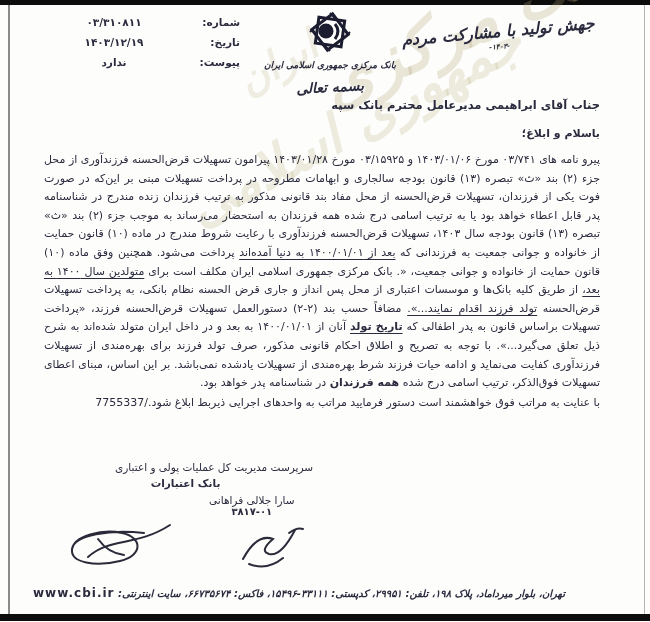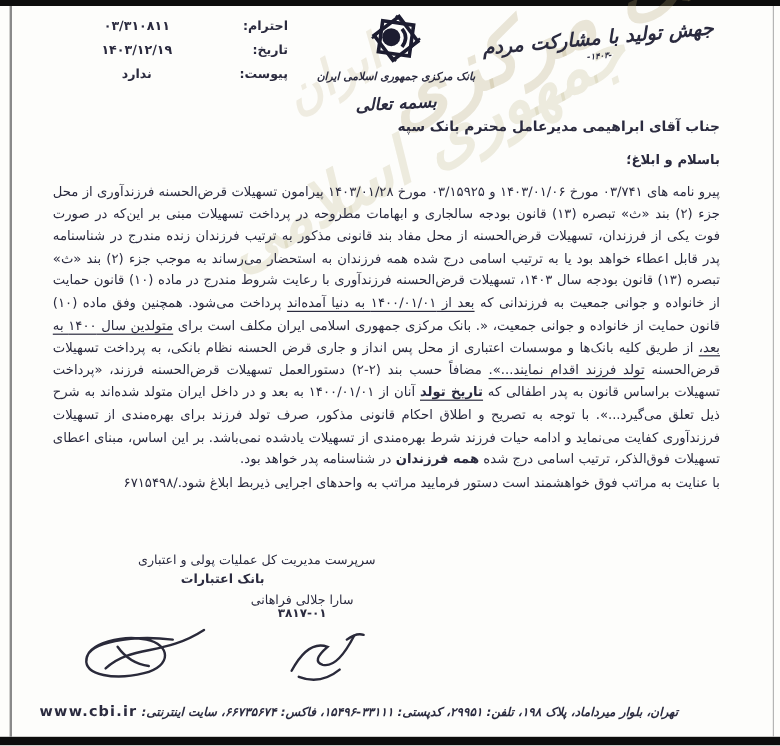--- a/index.html
+++ b/index.html
@@ -70,21 +70,21 @@
   <div class="bar-bottom"></div>
   <div class="edge-left"></div>
   <div class="edge-right"></div>
 
   <div class="wm wm1">بانک مرکزی</div>
   <div class="wm wm2">جمهوری اسلامی</div>
   <div class="wm wm3">ایران</div>
 
   <div class="meta">
     <div class="meta-row">
-      <span class="lbl">احترام:</span>
+      <span class="lbl">شماره:</span>
       <span class="val">۰۳/۳۱۰۸۱۱</span>
     </div>
     <div class="meta-row">
       <span class="lbl">تاریخ:</span>
       <span class="val">۱۴۰۳/۱۲/۱۹</span>
     </div>
     <div class="meta-row">
       <span class="lbl">پیوست:</span>
       <span class="val">ندارد</span>
     </div>
@@ -110,21 +110,21 @@
 
   <div class="slogan">
     <div>جهش تولید با مشارکت مردم</div>
     <div class="slogan-mark">-۱۴۰۳-</div>
   </div>
 
   <div class="letter">
     <div class="salutation">جناب آقای ابراهیمی مدیرعامل محترم بانک سپه</div>
     <div class="greeting">باسلام و ابلاغ؛</div>
     <div class="body-text"><span>پیرو نامه های ۰۳/۷۴۱ مورخ ۱۴۰۳/۰۱/۰۶ و ۰۳/۱۵۹۲۵ مورخ ۱۴۰۳/۰۱/۲۸ پیرامون تسهیلات قرض‌الحسنه فرزندآوری از محل جزء (۲) بند «ث» تبصره (۱۳) قانون بودجه سالجاری و ابهامات مطروحه در پرداخت تسهیلات مبنی بر این‌که در صورت فوت یکی از فرزندان، تسهیلات قرض‌الحسنه از محل مفاد بند قانونی مذکور به ترتیب فرزندان زنده مندرج در شناسنامه پدر قابل اعطاء خواهد بود یا به ترتیب اسامی درج شده همه فرزندان به استحضار می‌رساند به موجب جزء (۲) بند «ث» تبصره (۱۳) قانون بودجه سال ۱۴۰۳، تسهیلات قرض‌الحسنه فرزندآوری با رعایت شروط مندرج در ماده (۱۰) قانون حمایت از خانواده و جوانی جمعیت به فرزندانی که </span><span class="u">بعد از ۱۴۰۰/۰۱/۰۱ به دنیا آمده‌اند</span><span> پرداخت می‌شود. همچنین وفق ماده (۱۰) قانون حمایت از خانواده و جوانی جمعیت، «. بانک مرکزی جمهوری اسلامی ایران مکلف است برای </span><span class="u">متولدین سال ۱۴۰۰ به بعد،</span><span> از طریق کلیه بانک‌ها و موسسات اعتباری از محل پس انداز و جاری قرض الحسنه نظام بانکی، به پرداخت تسهیلات قرض‌الحسنه </span><span class="u">تولد فرزند اقدام نمایند...».</span><span> مضافاً حسب بند (۲-۲) دستورالعمل تسهیلات قرض‌الحسنه فرزند، «پرداخت تسهیلات براساس قانون به پدر اطفالی که </span><span class="u b">تاریخ تولد</span><span> آنان از ۱۴۰۰/۰۱/۰۱ به بعد و در داخل ایران متولد شده‌اند به شرح ذیل تعلق می‌گیرد...». با توجه به تصریح و اطلاق احکام قانونی مذکور، صرف تولد فرزند برای بهره‌مندی از تسهیلات فرزندآوری کفایت می‌نماید و ادامه حیات فرزند شرط بهره‌مندی از تسهیلات یادشده نمی‌باشد. بر این اساس، مبنای اعطای تسهیلات فوق‌الذکر، ترتیب اسامی درج شده </span><span class="b">همه فرزندان</span><span> در شناسنامه پدر خواهد بود.</span></div>
-    <div class="closing">با عنایت به مراتب فوق خواهشمند است دستور فرمایید مراتب به واحدهای اجرایی ذیربط ابلاغ شود./۶۷۱۵۴۹۸</div>
+    <div class="closing">با عنایت به مراتب فوق خواهشمند است دستور فرمایید مراتب به واحدهای اجرایی ذیربط ابلاغ شود./7755337</div>
   </div>
 
   <div class="sig-block">
     <div class="sig-title">سرپرست مدیریت کل عملیات پولی و اعتباری</div>
     <div class="sig-dept">بانک اعتبارات</div>
     <div class="sig-row">
       <div class="signer">
         <div class="nm">سارا جلالی فراهانی</div>
         <div class="cd">۳۸۱۷-۰۱</div>
       </div>

